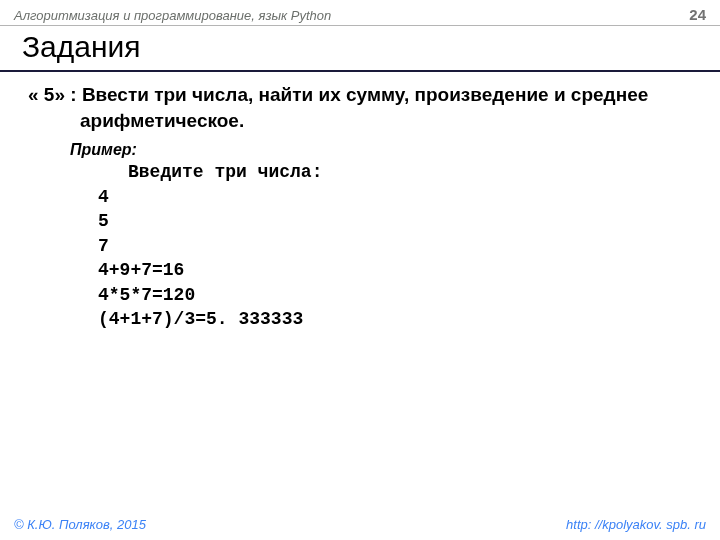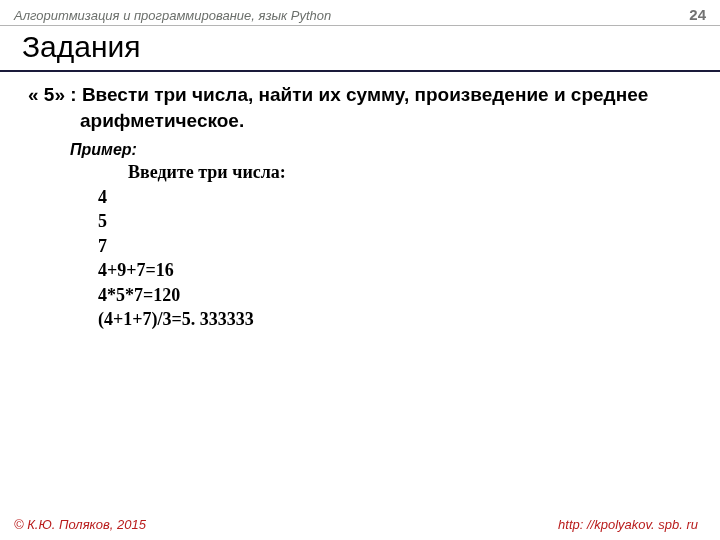--- a/index.html
+++ b/index.html
@@ -54,41 +54,41 @@
     padding-left: 52px;
     text-indent: -52px;
   }
   .example-label {
     font-style: italic;
     font-weight: bold;
     font-size: 16px;
     margin: 8px 0 0 42px;
   }
   .code {
-    font-family: Liberation Serif, serif;
+    font-family: Liberation Mono, monospace;
     font-size: 18px;
     font-weight: bold;
     line-height: 1.25;
     margin: 2px 0 0 70px;
     white-space: pre;
   }
   .code-prompt {
     margin-left: 100px;
   }
   .footer {
     position: absolute;
     bottom: 8px;
     left: 0;
-    right: 8px;
+    right: 0;
     display: flex;
     justify-content: space-between;
     padding: 0 14px;
     font-style: italic;
     font-size: 13px;
-    color: #b91c1c;
+    color: #3b82f6;
   }
 </style>
 </head>
 <body>
 
 <div class="header">
   <span class="header-left">Алгоритмизация и программирование, язык Python</span>
   <span class="header-right">24</span>
 </div>
 

